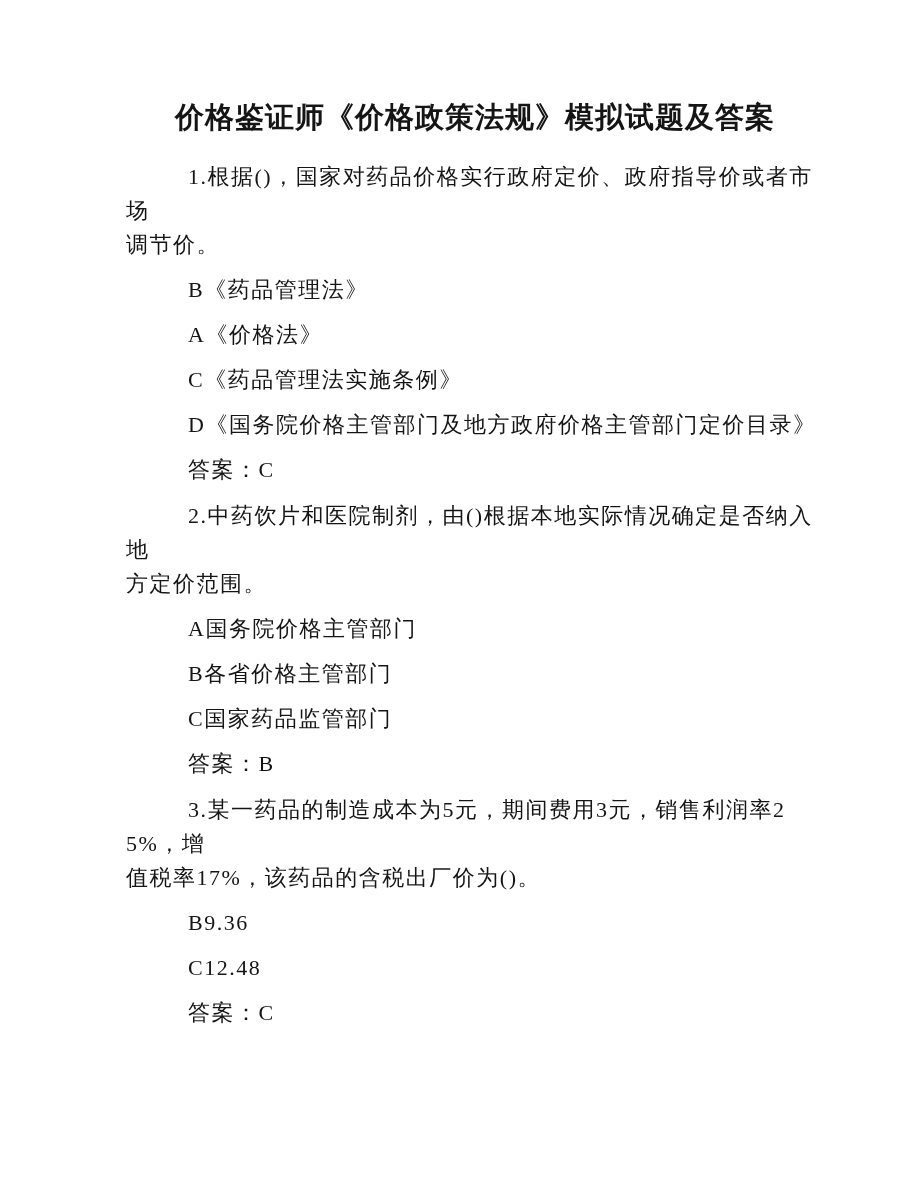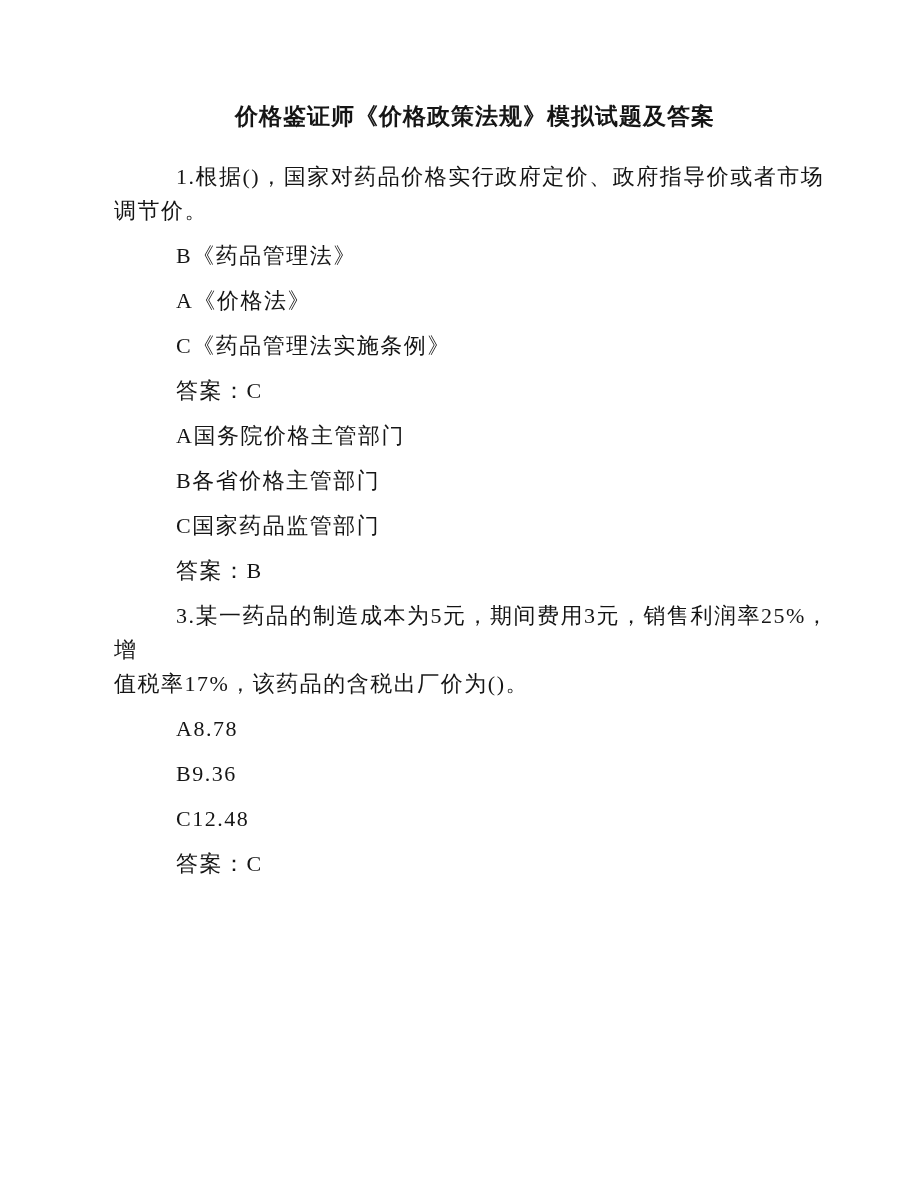--- a/index.html
+++ b/index.html
@@ -14,30 +14,30 @@
     height: 1191px;
     margin: 0 auto;
     background: #ffffff;
     box-sizing: border-box;
     padding: 100px 84px 0 114px;
     font-family: "Liberation Serif", "DejaVu Serif", serif;
     color: #151515;
     overflow: hidden;
   }
   .doc-title {
-    font-size: 23px;
+    font-size: 29px;
     font-weight: 700;
     text-align: center;
     line-height: 34px;
     margin: 0 0 26px 0;
     letter-spacing: 1px;
     white-space: nowrap;
   }
   .question-block {
-    margin: 0;
+    margin: 12px;
     padding: 0;
   }
   .para {
     font-size: 22px;
     line-height: 34px;
     margin: 0 0 11px 0;
     text-indent: 62px;
     letter-spacing: 1.5px;
     white-space: pre-line;
     word-break: break-all;
@@ -49,32 +49,34 @@
 <div class="page">
 
   <h1 class="doc-title">价格鉴证师《价格政策法规》模拟试题及答案</h1>
 
   <section class="question-block">
     <p class="para">1.根据()，国家对药品价格实行政府定价、政府指导价或者市场
 调节价。</p>
     <p class="para">B《药品管理法》</p>
     <p class="para">A《价格法》</p>
     <p class="para">C《药品管理法实施条例》</p>
+    <p class="para">D《国务院价格主管部门及地方政府价格主管部门定价目录》</p>
     <p class="para">答案：C</p>
   </section>
 
   <section class="question-block">
+    <p class="para">2.中药饮片和医院制剂，由()根据本地实际情况确定是否纳入地
+方定价范围。</p>
     <p class="para">A国务院价格主管部门</p>
     <p class="para">B各省价格主管部门</p>
     <p class="para">C国家药品监管部门</p>
     <p class="para">答案：B</p>
   </section>
 
   <section class="question-block">
     <p class="para">3.某一药品的制造成本为5元，期间费用3元，销售利润率25%，增
 值税率17%，该药品的含税出厂价为()。</p>
-    <p class="para">A8.78</p>
     <p class="para">B9.36</p>
     <p class="para">C12.48</p>
     <p class="para">答案：C</p>
   </section>
 
 </div>
 
 </body></html>

